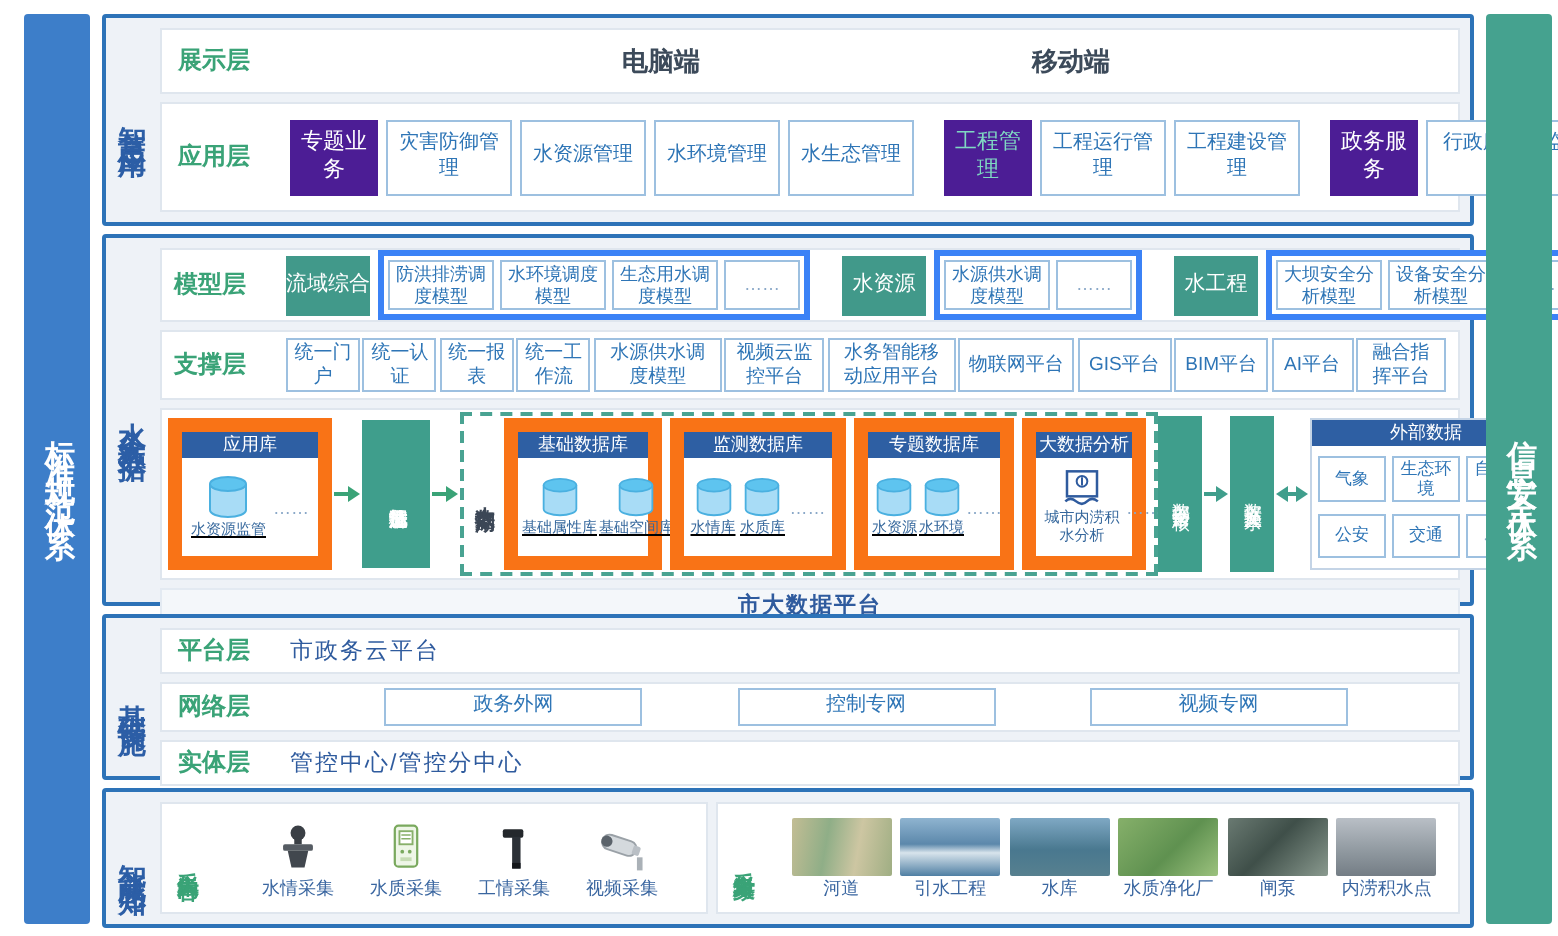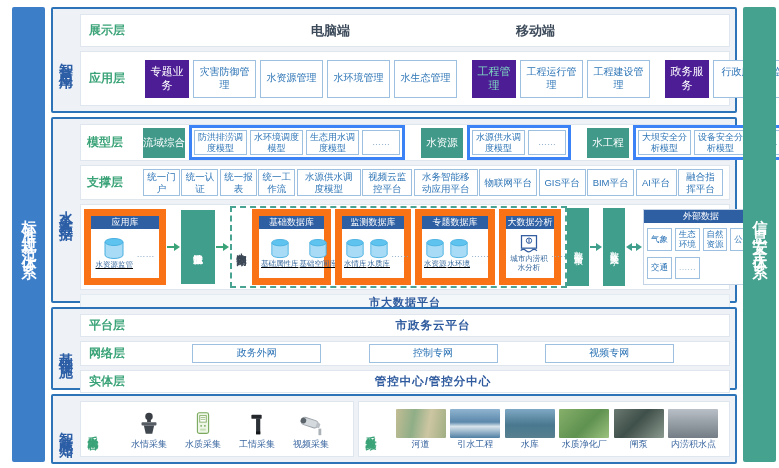--- a/index.html
+++ b/index.html
@@ -70,36 +70,36 @@
   .cylcap { font-size:7.5px; color:#35679c; line-height:1; white-space:nowrap; }
   .dots { color:#8aa8c8; font-size:9px; letter-spacing:0; }
   .appdb { width:82px; }
   .arrow { flex:none; display:flex; align-items:center; padding:0 1px; }
   .cleanse { width:34px; height:74px; flex:none; background:#3f9e8c; color:#fff; writing-mode:vertical-lr;
              text-orientation:upright; font-size:9.5px; line-height:1.7; display:flex; align-items:center;
              justify-content:center; text-align:center; padding:2px 1px; }
   .lake { border:2px dashed #49a392; height:82px; display:flex; align-items:center; gap:4px; padding:2px 4px 2px 2px; flex:none; }
   .lake-label { writing-mode:vertical-rl; text-orientation:upright; font-size:10px; color:#3c4756; font-weight:700;
                 letter-spacing:1px; }
-  .lakepanel-basic{width:79px;} .lakepanel-monitor{width:76px;} .lakepanel-topic{width:80px;} .lakepanel-analysis{width:62px;}
+  .lakepanel-basic{width:79px;} .lakepanel-monitor{width:88px;} .lakepanel-topic{width:80px;} .lakepanel-analysis{width:62px;}
   .ancol { display:flex; flex-direction:column; align-items:center; gap:1px; }
   .ancap { font-size:7.5px; color:#35679c; text-align:center; line-height:1.15; width:42px; }
   .vteal { width:22px; height:78px; flex:none; background:#3f9e8c; color:#fff; writing-mode:vertical-rl;
            text-orientation:upright; font-size:9px; display:flex; align-items:center; justify-content:center;
            letter-spacing:1px; }
   .ext { width:116px; height:76px; flex:none; border:1px solid #c4d4e6; background:#fff; display:flex; flex-direction:column; }
-  .extgrid { flex:1; display:grid; grid-template-columns:repeat(4,1fr); gap:3px; padding:3px; align-content:space-evenly;font-family:Liberation Serif, serif; }
+  .extgrid { flex:1; display:grid; grid-template-columns:repeat(3,1fr); gap:3px; padding:3px; align-content:space-evenly;font-family:Liberation Serif, serif; }
   .extgrid .item { font-size:8.5px; line-height:1.1; min-height:22px; padding:1px; }
 
   .strip-row { height:17px; flex:none; background:#f4f7fa; border:1px solid #e3eaf2; justify-content:center;
                color:#2f5b9e; font-size:11px; font-weight:700; letter-spacing:1px; }
 
   
   .infra-row { flex:1; }
-  .center-value { flex:1; text-align:center; color:#2f5b9e; font-size:11.5px; font-weight:700; letter-spacing:1px; }
+  .center-value { flex:1; text-align:left; color:#2f5b9e; font-size:11.5px; font-weight:400; letter-spacing:1px; }
   .netitems { flex:1; display:flex; justify-content:space-evenly; }
   .netitems .item { width:129px; height:19px; font-size:10px; }
 
   
   .sense-body { flex-direction:row; }
   .ppanel { background:#fff; border:1px solid #dfe6ee; display:flex; align-items:center; padding:14px 6px; gap:15px; }
   .ppanel-content { width:274px; flex:none; }
   .ppanel-object { flex:1; min-width:0;justify-content:space-between; }
   .plabel { writing-mode:vertical-rl; text-orientation:upright; color:#3aa377; font-weight:700; font-size:11px;
             letter-spacing:1px; line-height:1; flex:none; }

